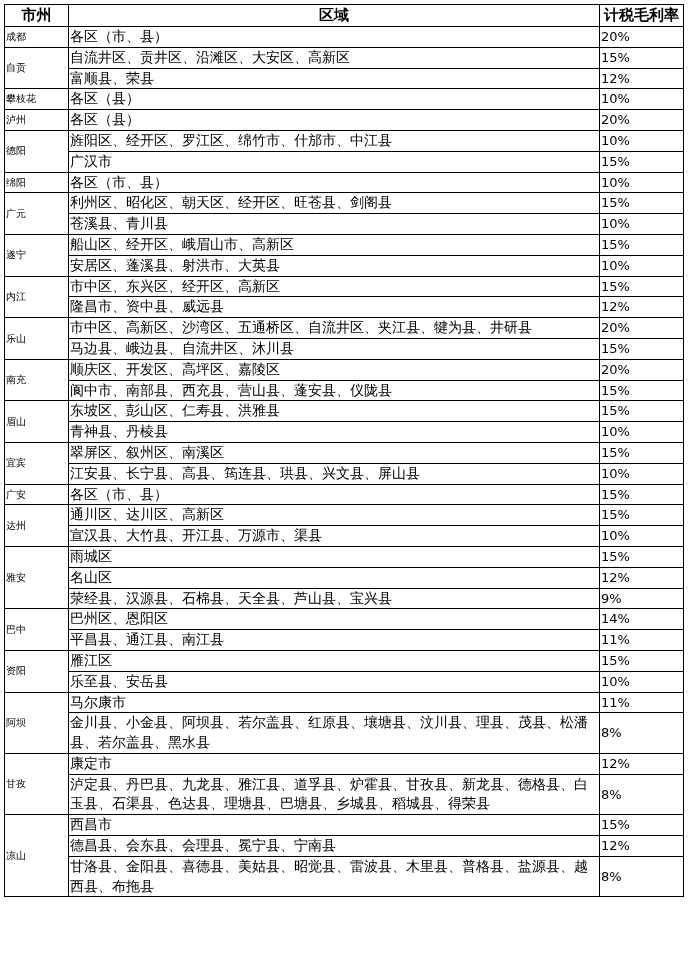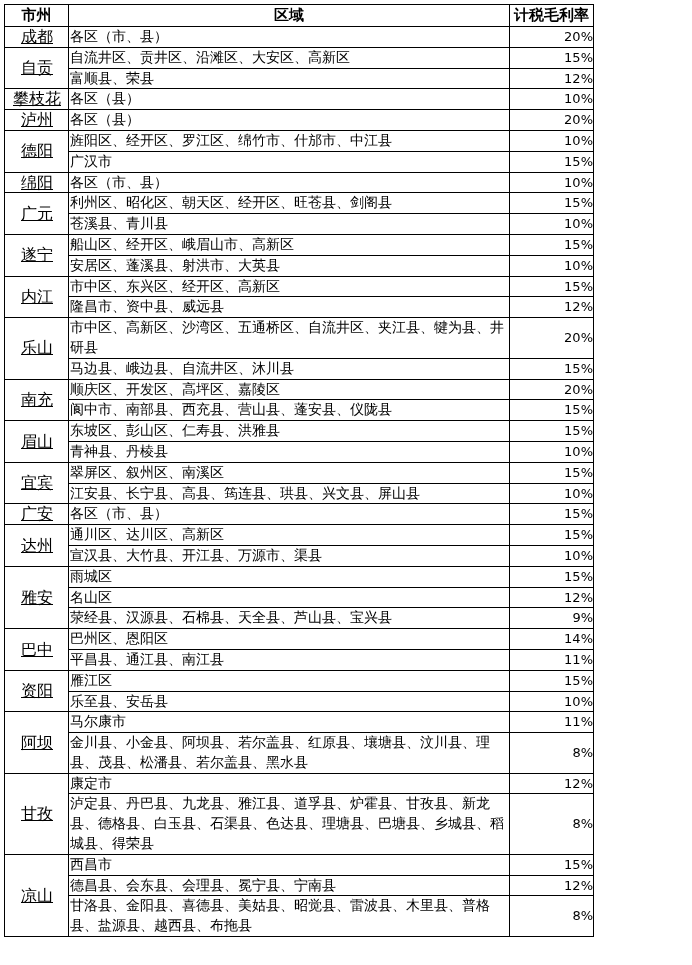--- a/index.html
+++ b/index.html
@@ -1,31 +1,31 @@
 <!DOCTYPE html>
 <html><head>
 <meta charset="utf-8">
 <style>
   html, body { margin: 0; padding: 0; background: #ffffff; }
   body { width: 692px; height: 965px; overflow: hidden; position: relative; font-family: "DejaVu Sans", sans-serif; color: #000; }
   table.rates {
     position: absolute; left: 4px; top: 4px;
-    width: 590px; border-collapse: collapse; table-layout: fixed;
+    width: 680px; border-collapse: collapse; table-layout: fixed;
     font-size: 14px;
   }
   table.rates td, table.rates th {
     border: 1px solid #000; padding: 0 0 0 1px;
     line-height: 19.8px; vertical-align: middle; overflow: hidden;
   }
   table.rates th { font-weight: bold; font-size: 15px; height: 21px; text-align: center; padding: 0; }
   col.c1 { width: 64px; }
   col.c3 { width: 84px; }
-  td.city { text-align: center; font-size: 16px; padding: 0; text-decoration: underline; }
+  td.city { text-align: left; font-size: 10px; padding: 0; }
   td.area { text-align: left; word-break: break-all; margin-top: 8px; }
-  td.rate { text-align: right; font-size: 13px; padding: 0; }
+  td.rate { text-align: left; font-size: 13px; padding: 0; }
 </style>
 </head>
 <body>
 
 <table class="rates">
   <colgroup>
       <col class="c1">
       <col class="c2">
       <col class="c3">
     </colgroup>

